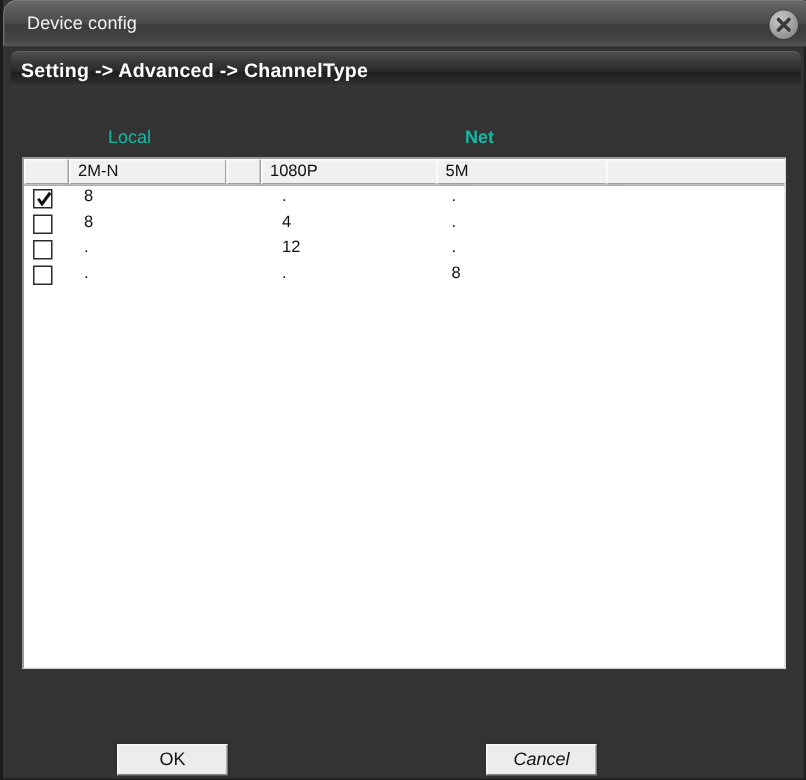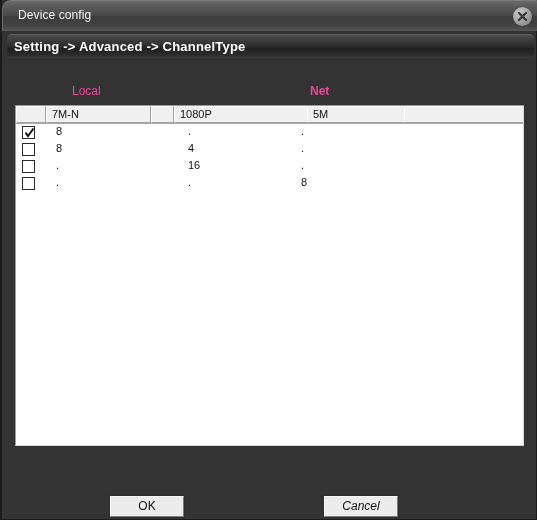--- a/index.html
+++ b/index.html
@@ -101,21 +101,21 @@
     top: 58px;
     width: 527px;
     height: 458px;
     background: #333333;
   }
 
   
   .group-label {
     position: absolute;
     font-size: 12px;
-    color: #ec4899;
+    color: #14b8a6;
     white-space: nowrap;
   }
   #label-local { left: 65px; top: 26px; }
   #label-net   { left: 303px; top: 26px; font-weight: bold; }
 
   
   #table-panel {
     position: absolute;
     left: 8px;
     top: 47px;
@@ -211,21 +211,21 @@
     border-right-color: #7a7a7a;
     border-bottom-color: #7a7a7a;
     outline: 1px solid #2e2e2e;
     cursor: pointer;
     font-size: 12px;
     color: #111111;
     line-height: 19px;
     text-align: center;
     padding: 0;
   }
-  #ok-button     { left: 71px;  top: 438px; margin-left: 32px; }
+  #ok-button     { left: 71px;  top: 438px; }
   #cancel-button { left: 317px; top: 438px; font-style: italic; }
 </style>
 </head>
 <body>
 
 <div id="window">
 
   <div id="titlebar">
     <div id="titlebar-text">Device config</div>
     <div id="close-button">
@@ -244,29 +244,29 @@
     <div class="group-label" id="label-local">Local</div>
     <div class="group-label" id="label-net">Net</div>
 
     <div id="table-panel">
 
       <div id="table-header">
         <div class="hcell" style="left:0px;   width:30px;">
           <span></span>
         </div>
         <div class="hcell" style="left:30px;  width:105px;">
-          <span>7M-N</span>
+          <span>2M-N</span>
         </div>
         <div class="hcell" style="left:135px; width:23px;">
           <span></span>
         </div>
         <div class="hcell" style="left:158px; width:138px;">
           <span>1080P</span>
         </div>
-        <div class="hcell" style="left:275px; width:122px;margin-left:16px;">
+        <div class="hcell" style="left:275px; width:122px;">
           <span>5M</span>
         </div>
         <div class="hcell" style="left:388px; width:121px;">
           <span></span>
         </div>
       </div>
 
       <div id="table-rows">
 
         <div class="row">
@@ -289,21 +289,21 @@
           <div class="cell c-local">8</div>
           <div class="cell c-1080">4</div>
           <div class="cell c-5m">.</div>
         </div>
 
         <div class="row">
           <div class="cb-wrap">
             <div class="cb"></div>
           </div>
           <div class="cell c-local">.</div>
-          <div class="cell c-1080">16</div>
+          <div class="cell c-1080">12</div>
           <div class="cell c-5m">.</div>
         </div>
 
         <div class="row">
           <div class="cb-wrap">
             <div class="cb"></div>
           </div>
           <div class="cell c-local">.</div>
           <div class="cell c-1080">.</div>
           <div class="cell c-5m">8</div>

